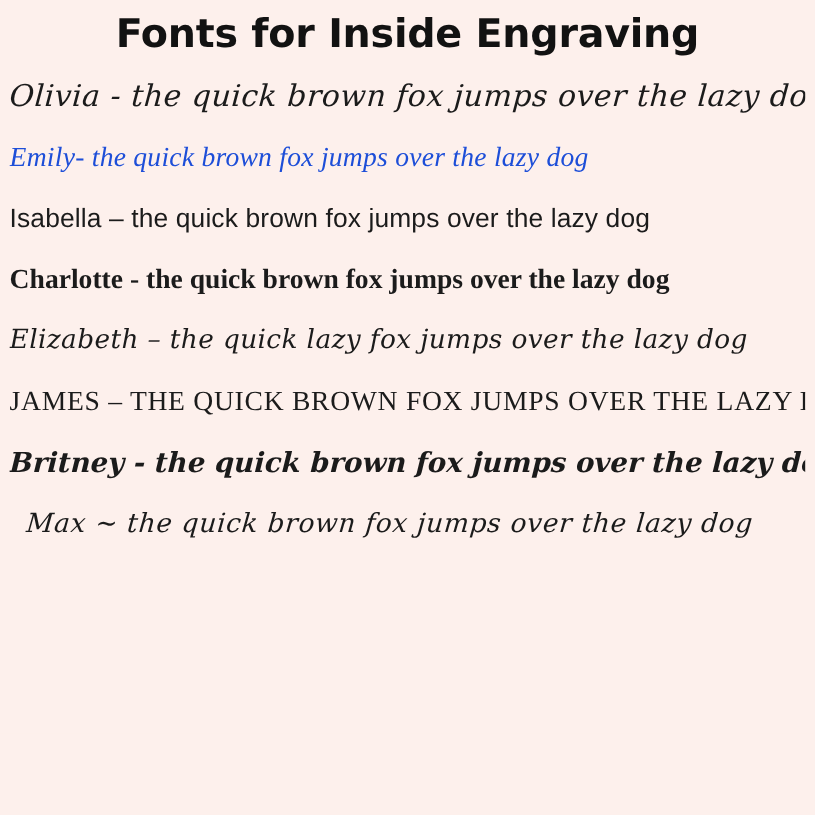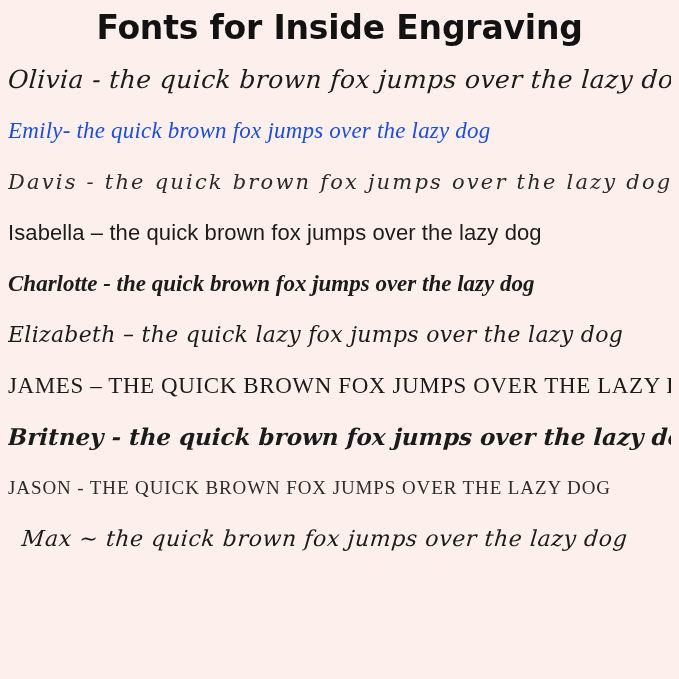--- a/index.html
+++ b/index.html
@@ -73,21 +73,20 @@
     letter-spacing: 2.2px;
     color: #2a2a2a;
   }
   .f-isabella {
     font-family: "Liberation Sans", sans-serif;
     font-size: 22px;
     letter-spacing: 0.1px;
   }
   .f-charlotte {
     font-family: "Liberation Serif", serif;
-    font-style: italic;
     font-weight: bold;
     font-size: 23px;
   }
   .f-elizabeth {
     font-family: "DejaVu Serif", serif;
     font-style: italic;
     font-size: 22px;
     letter-spacing: 0.3px;
   }
   .f-james {
@@ -139,23 +138,20 @@
   <div class="rows">
 
     <div class="row">
       <span class="f-olivia">Olivia - the quick brown fox jumps over the lazy dog</span>
     </div>
 
     <div class="row">
       <span class="f-emily">Emily- the quick brown fox jumps over the lazy dog</span>
     </div>
 
-    <div class="row">
-      <span class="f-davis">Davis - the quick brown fox jumps over the lazy dog</span>
-    </div>
 
     <div class="row">
       <span class="f-isabella">Isabella – the quick brown fox jumps over the lazy dog</span>
     </div>
 
     <div class="row">
       <span class="f-charlotte">Charlotte - the quick brown fox jumps over the lazy dog</span>
     </div>
 
     <div class="row">
@@ -165,22 +161,19 @@
     <div class="row">
       <span class="f-james">JAMES – THE QUICK BROWN FOX JUMPS OVER THE LAZY DOG</span>
     </div>
 
     <div class="row">
       <span class="f-britney">Britney - the quick brown fox jumps over the lazy dog</span>
     </div>
 
 
 
-    <div class="row">
-      <span class="f-jason">JASON - THE QUICK BROWN FOX JUMPS OVER THE LAZY DOG</span>
-    </div>
 
     <div class="row">
       <span class="f-max">Max ~ the quick brown fox jumps over the lazy dog</span>
     </div>
 
   </div>
 </div>
 
 </body></html>

